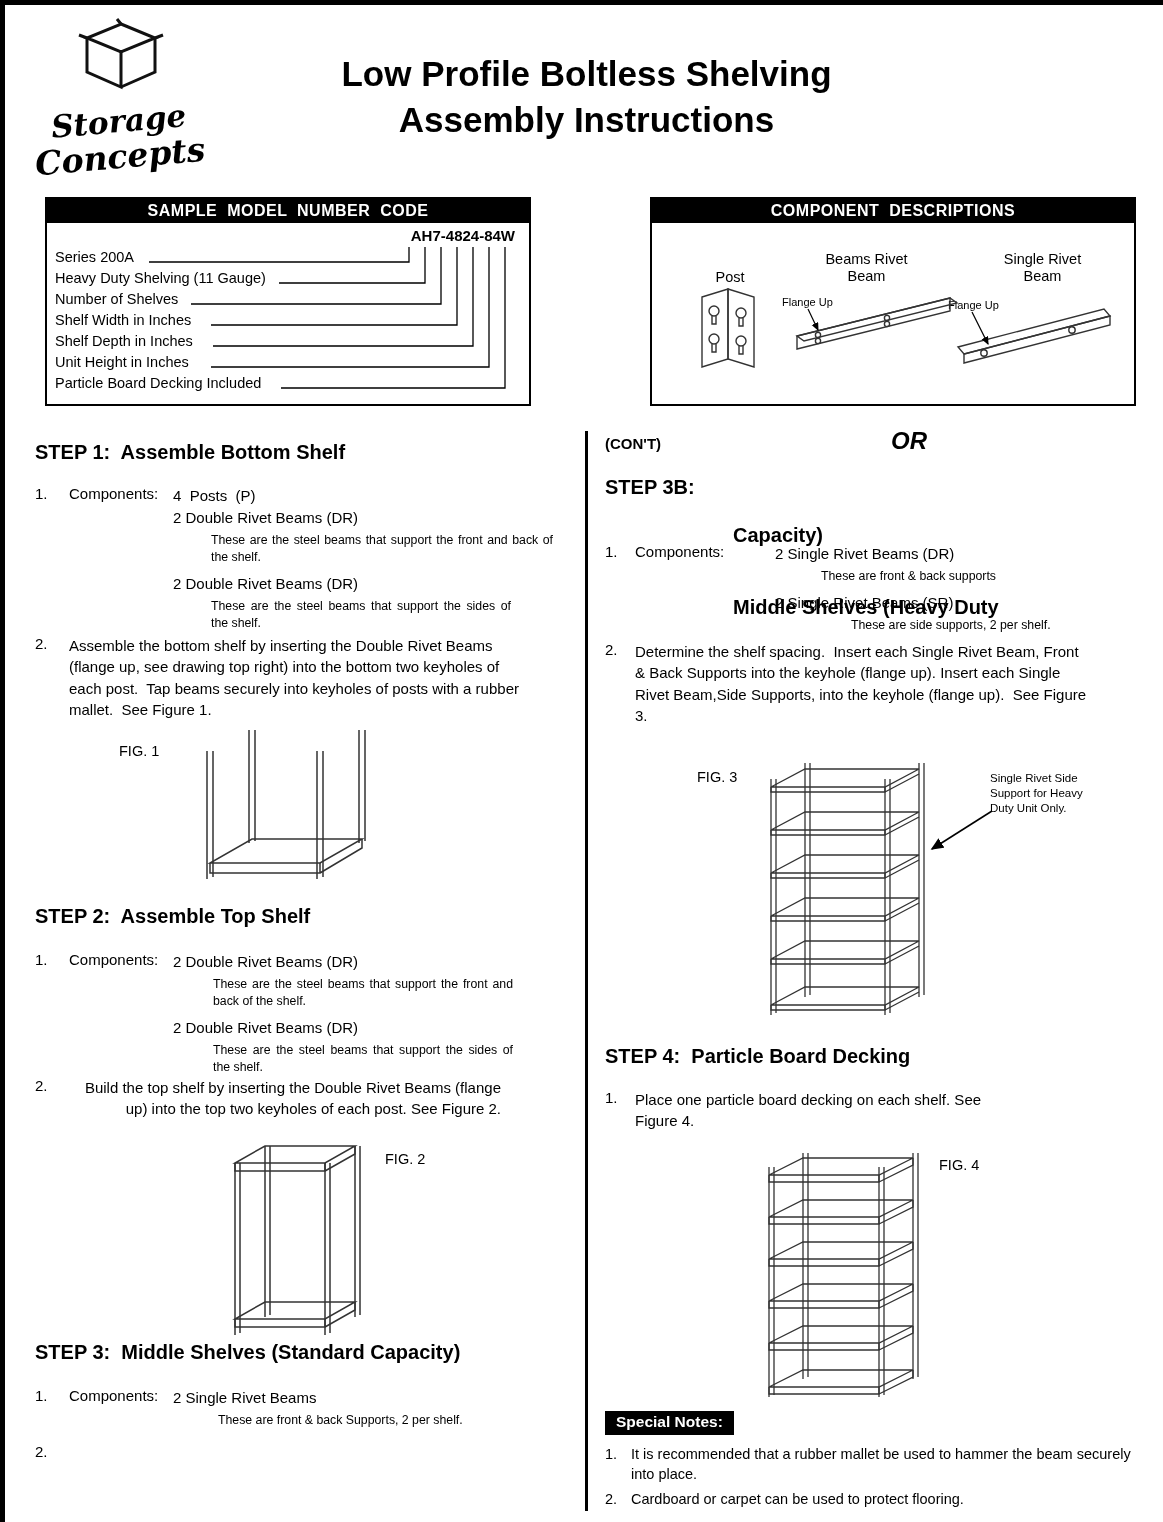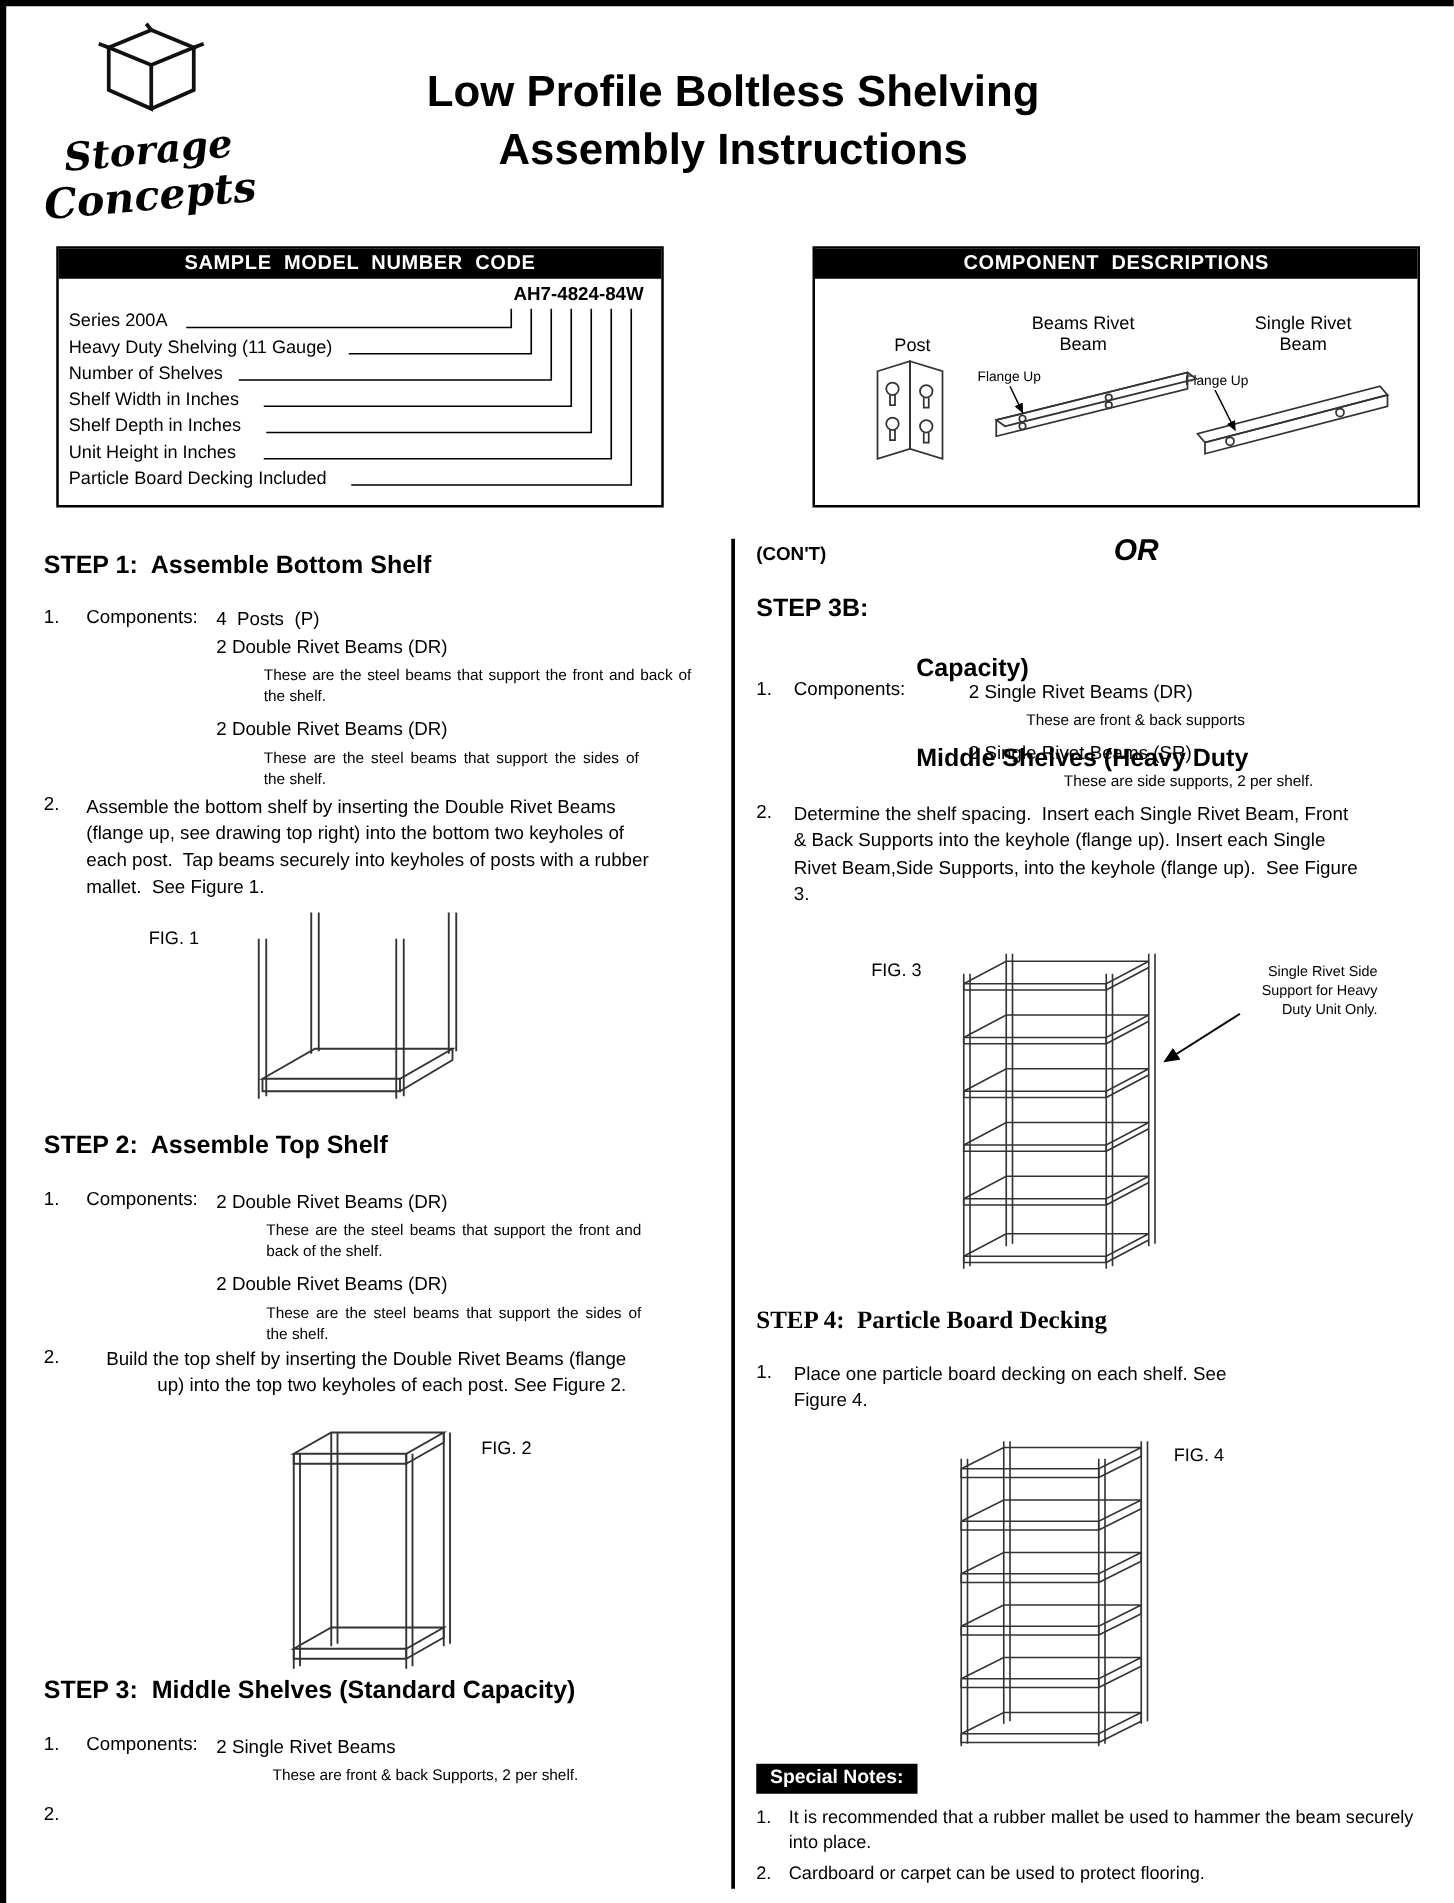--- a/index.html
+++ b/index.html
@@ -33,21 +33,21 @@
   .cols3{grid-template-columns:34px 104px 1fr;}
   .cols3b{grid-template-columns:30px 140px 1fr;}
   .cols2{grid-template-columns:34px 1fr;}
   .cols2r{grid-template-columns:30px 1fr;}
   .num,.complabel{font-size:15px;white-space:pre;}
   .compline{font-size:15px;line-height:1.45;white-space:pre;}
   .note{font-size:12.3px;line-height:1.4;text-align:justify;margin:3px 0 7px 38px;max-width:300px;}
   .note-w1{max-width:342px;}
   .ptext{font-size:15px;line-height:1.42;white-space:pre-wrap;}
   .fig-label{position:absolute;font-size:14.5px;white-space:pre;}
-  .annotation{position:absolute;font-size:11.5px;line-height:1.3;text-align:right;}
+  .annotation{position:absolute;font-size:11.5px;line-height:1.3;}
   .cont{position:absolute;font-size:15px;font-weight:bold;white-space:pre;}
   .or{position:absolute;font-size:24px;font-weight:bold;font-style:italic;white-space:pre;}
   .step3b-h{position:absolute;display:grid;grid-template-columns:128px 1fr;
             font-size:20px;font-weight:bold;line-height:1.2;white-space:pre;}
   .black-label{display:inline-block;background:#000;color:#fff;font-weight:bold;
                font-size:15.5px;padding:2px 11px 4px;white-space:pre;}
   .note-item{display:grid;grid-template-columns:26px 1fr;font-size:14.5px;line-height:1.35;margin-bottom:6px;}
   .divider{position:absolute;background:#000;}
   svg{display:block;}
 </style>
@@ -267,21 +267,21 @@
   <div class="annotation" style="left:985px;top:766px;width:112px;">Single Rivet Side Support for Heavy Duty Unit Only.</div>
   <svg class="abs" style="left:915px;top:798px;" width="78" height="58" viewBox="0 0 78 58">
     <defs>
       <marker id="arr2" markerWidth="9" markerHeight="9" refX="7" refY="3.5" orient="auto">
         <path d="M0 0 L8 3.5 L0 7 Z" fill="#000"></path>
       </marker>
     </defs>
     <path d="M72 8 L12 46" stroke="#000" stroke-width="1.6" fill="none" marker-end="url(#arr2)"></path>
   </svg>
 
-  <div class="step-h" style="left:600px;top:1040px;font-family:Liberation Serif, serif;">STEP 4:  Particle Board Decking</div>
+  <div class="step-h" style="left:600px;top:1040px;">STEP 4:  Particle Board Decking</div>
 
   <div class="gitem cols2r" style="left:600px;top:1084px;width:520px;">
     <span class="num">1.</span>
     <div class="ptext" style="width:372px;">Place one particle board decking on each shelf. See Figure 4.</div>
   </div>
 
   <svg class="abs" style="left:752px;top:1146px;" width="180" height="250" viewBox="0 0 180 250">
     <g stroke="#333" fill="none" stroke-width="1.3">
       <path d="M12 16 V246 M17 16 V244"></path>
       <path d="M122 16 V246 M127 16 V244"></path>

